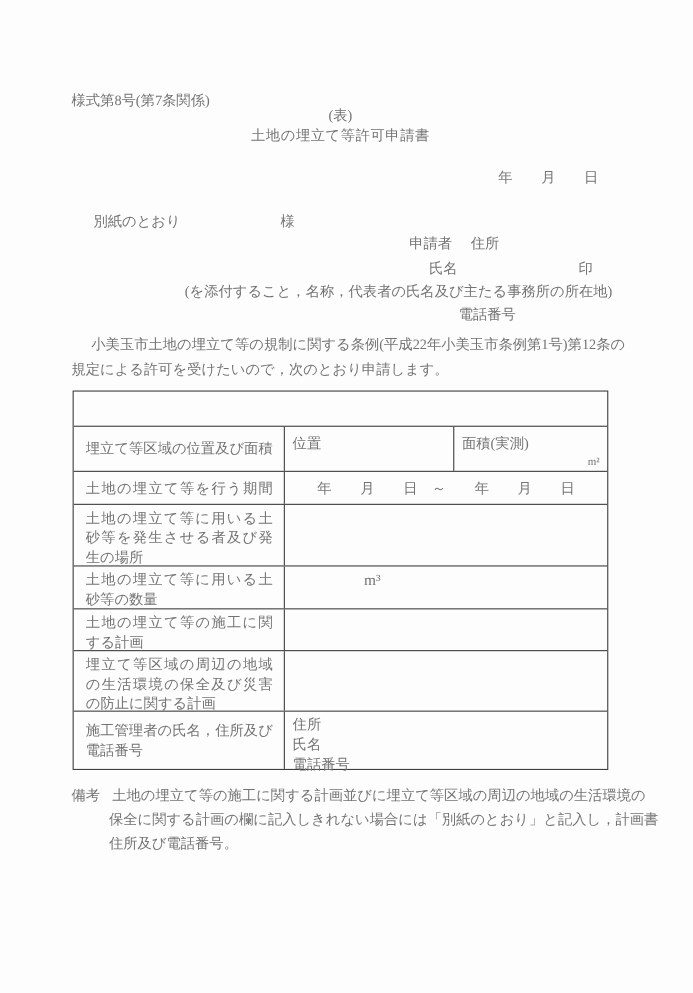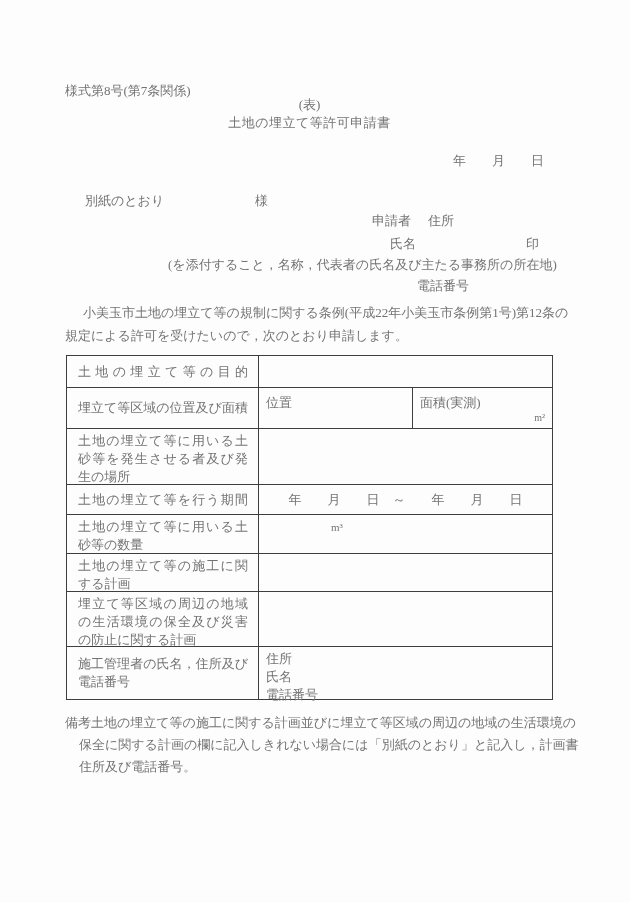--- a/index.html
+++ b/index.html
@@ -71,36 +71,36 @@
   .r8 { height:53px; }
 
   .cell-loc {
     width:154px; box-sizing:border-box; flex:none;
     border-right:1px solid #3e3e3e;
     padding:6px 0 0 7px;
   }
   .cell-area {
     flex:1 1 auto; box-sizing:border-box;
     padding:6px 7px 2px 7px;
-    display:flex; flex-direction:column; 
+    display:flex; flex-direction:column; justify-content:space-between;
   }
   .area-unit { align-self:flex-end; font-size:10px; }
 
   .period-cell { display:flex; align-items:center; justify-content:center; }
-  .volume-cell { padding:6px 0 0 72px; font-size:11px; }
+  .volume-cell { padding:6px 0 0 72px; font-size:14px; }
 
   .manager-cell { padding:3px 0 0 7px; }
   .manager-cell div { line-height:18px; }
 
   
   .note { position:absolute; left:65px; top:712px; line-height:22px; }
   .note .first-line { display:flex; }
   .note .note-label { flex:none; }
-  .note .note-text { white-space:nowrap; }
-  .note .cont { margin-left:14px; white-space:nowrap; }
+  .note .note-text { margin-left:11px; white-space:nowrap; }
+  .note .cont { margin-left:34px; white-space:nowrap; }
 </style>
 </head>
 <body>
 
 <div class="page">
 
   <div class="abs form-number">様式第8号(第7条関係)</div>
   <div class="abs centered side-label">(表)</div>
   <div class="abs centered doc-title">土地の埋立て等許可申請書</div>
   <div class="abs date-line">年　　月　　日</div>
@@ -115,53 +115,50 @@
   <div class="abs phone-label">電話番号</div>
 
   <div class="body-text">
     <div class="line first">小美玉市土地の埋立て等の規制に関する条例(平成22年小美玉市条例第1号)第12条の</div>
     <div class="line">規定による許可を受けたいので，次のとおり申請します。</div>
   </div>
 
   <div class="tbl">
 
     <div class="row r1">
-      <div class="cell-label stretch">
-        <div class="lbl-text">土地の埋立て等の目的</div>
-      </div>
       <div class="cell-value"></div>
     </div>
 
     <div class="row r2">
       <div class="cell-label">
         <div class="lbl-text">埋立て等区域の位置及び面積</div>
       </div>
       <div class="cell-value cell-loc">
         <span>位置</span>
       </div>
       <div class="cell-value cell-area">
         <span>面積(実測)</span>
         <span class="area-unit">m²</span>
       </div>
     </div>
 
-    <div class="row r4">
-      <div class="cell-label top">
-        <div class="lbl-text">土地の埋立て等に用いる土砂等を発生させる者及び発生の場所</div>
-      </div>
-      <div class="cell-value"></div>
-    </div>
-
     <div class="row r3">
       <div class="cell-label stretch">
         <div class="lbl-text">土地の埋立て等を行う期間</div>
       </div>
       <div class="cell-value period-cell">
         <span>年　　月　　日　～　　年　　月　　日</span>
       </div>
+    </div>
+
+    <div class="row r4">
+      <div class="cell-label top">
+        <div class="lbl-text">土地の埋立て等に用いる土砂等を発生させる者及び発生の場所</div>
+      </div>
+      <div class="cell-value"></div>
     </div>
 
     <div class="row r5">
       <div class="cell-label top">
         <div class="lbl-text">土地の埋立て等に用いる土砂等の数量</div>
       </div>
       <div class="cell-value volume-cell">
         <span>m³</span>
       </div>
     </div>

